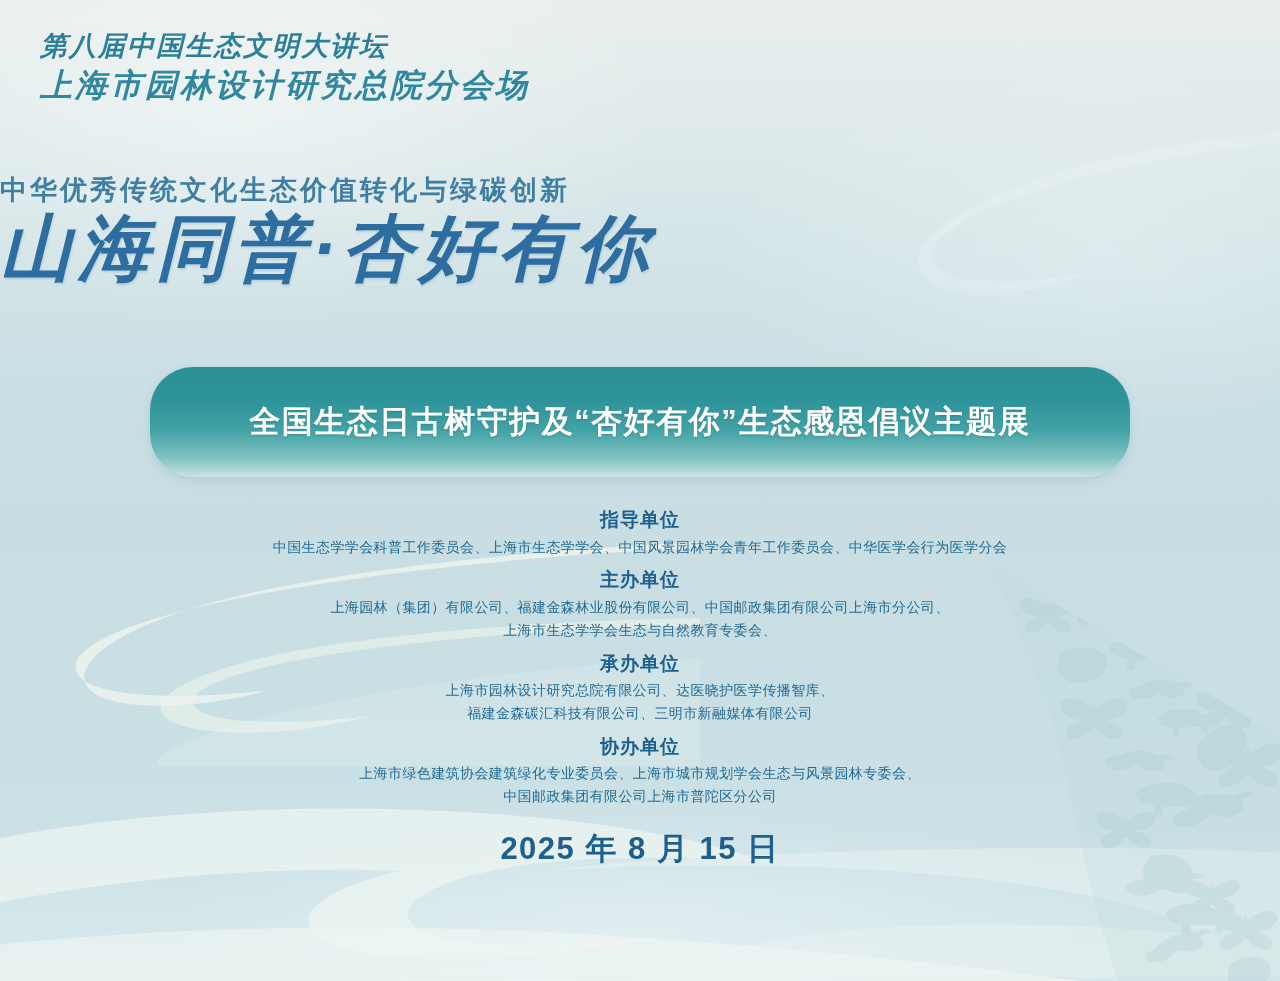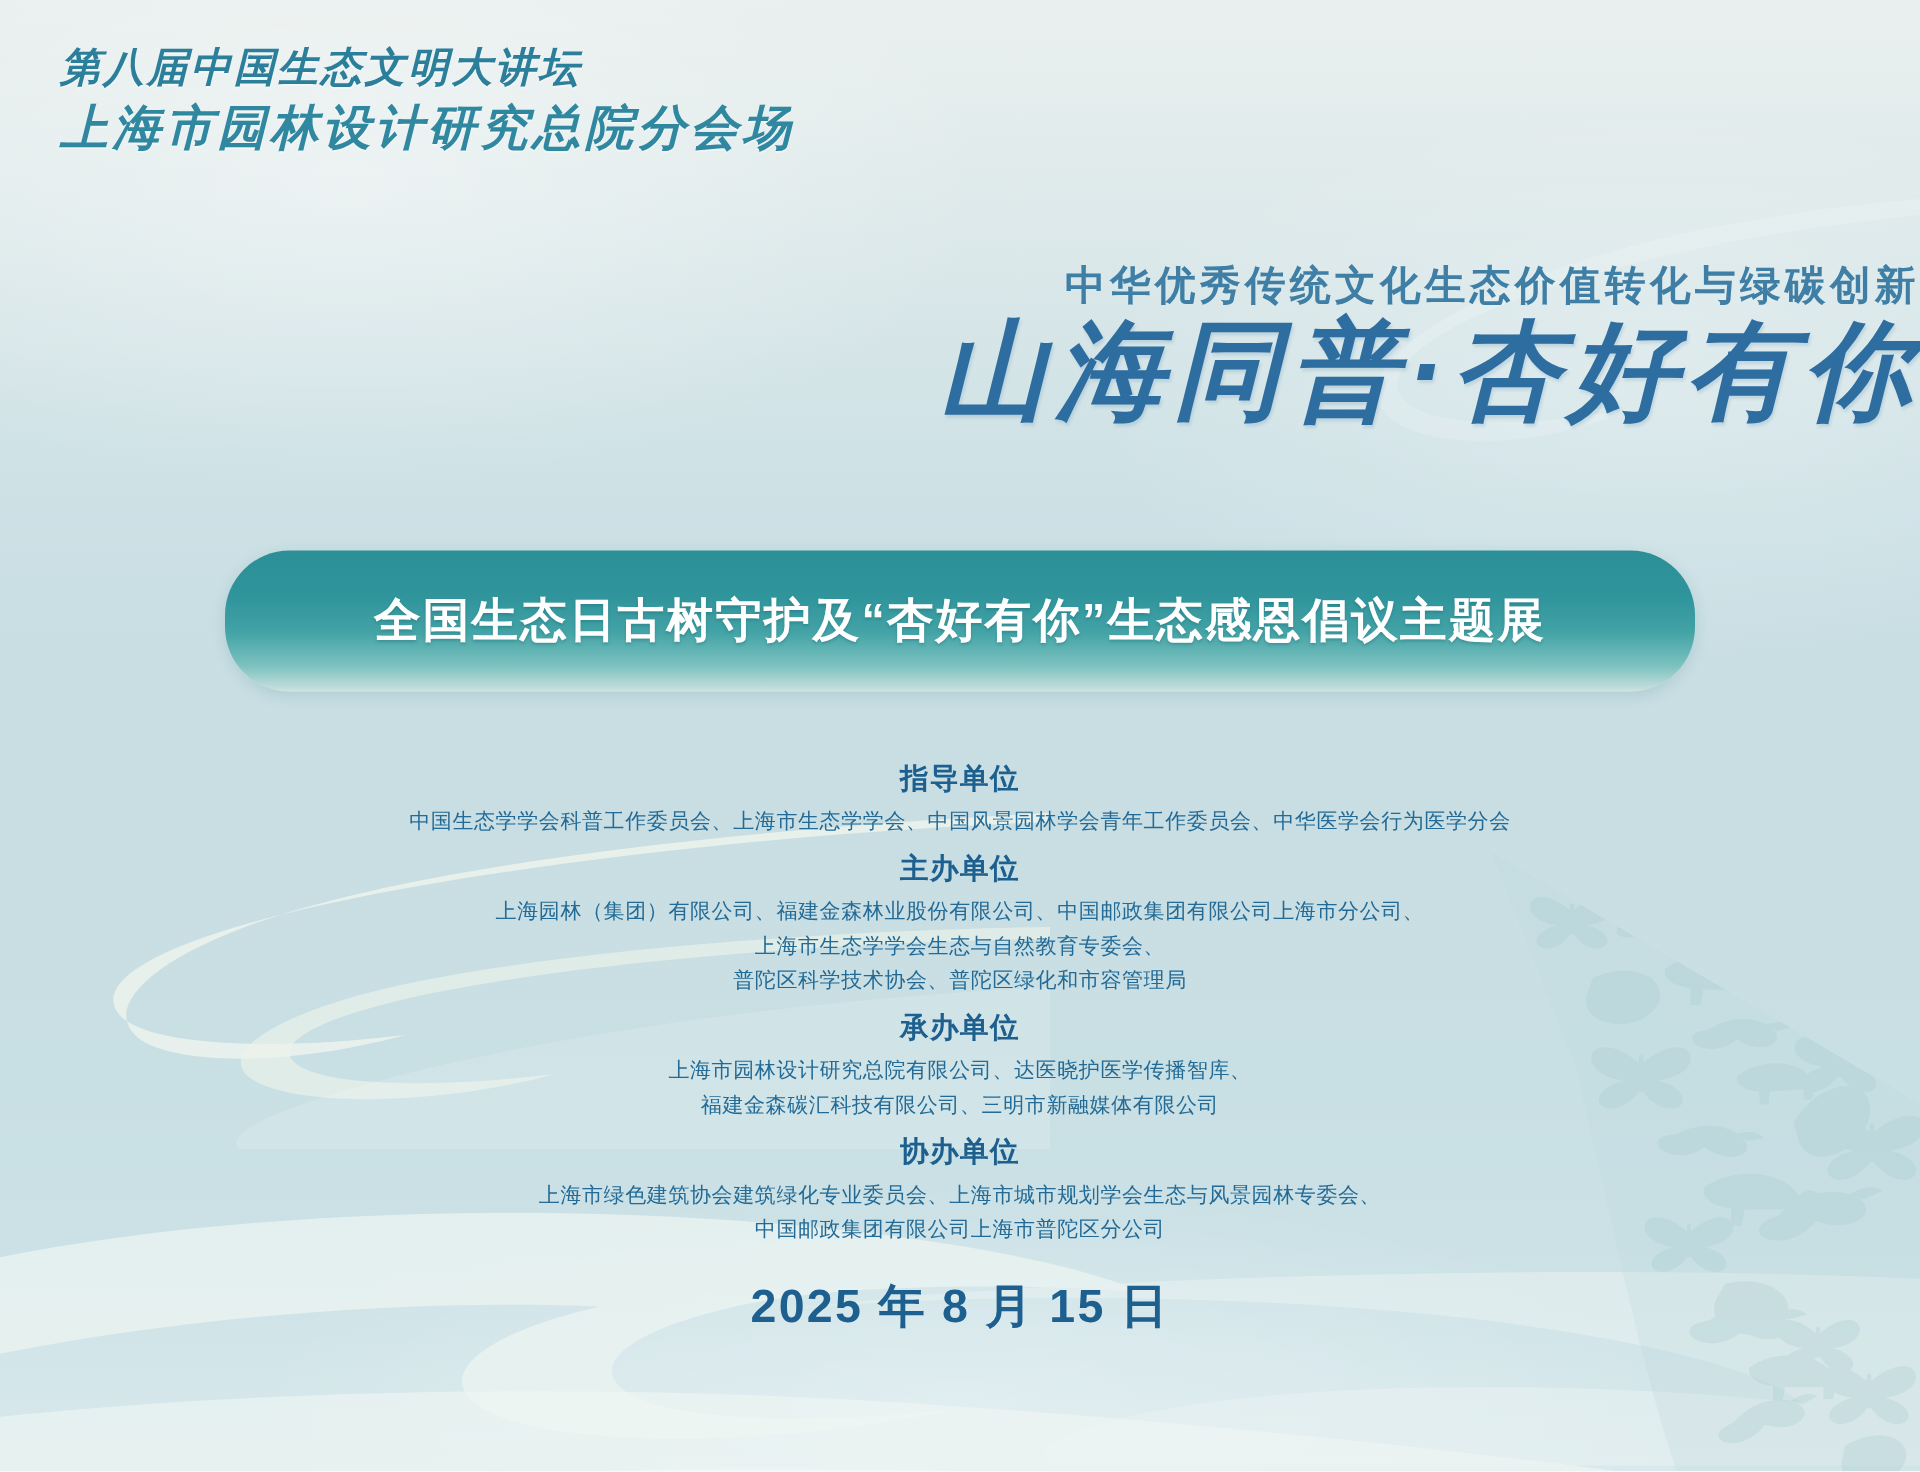--- a/index.html
+++ b/index.html
@@ -95,21 +95,21 @@
     margin-top: 3px;
     text-shadow: 0 1px 0 rgba(255,255,255,0.35);
   }
 
   
   .title-block {
     position: absolute;
     left: 0;
     right: 0;
     top: 172px;
-    text-align: right;
+    text-align: left;
   }
   .subtitle {
     font-family: "DejaVu Serif", "Liberation Serif", serif;
     font-size: 27px;
     font-weight: 700;
     letter-spacing: 3px;
     color: #3f7fa6;
     white-space: nowrap;
   }
   .main-title {
@@ -123,21 +123,21 @@
     white-space: nowrap;
     text-shadow: 1px 2px 2px rgba(46,109,159,0.16);
   }
 
   
   .banner {
     position: absolute;
     left: 150px;
     top: 367px;
     width: 980px;
-    height: 94px;
+    height: 110px;
     border-radius: 43px;
     display: flex;
     align-items: center;
     justify-content: center;
     background:
       linear-gradient(to bottom,
         #2c8f97 0%,
         #2f949b 32%,
         #43a3a6 58%,
         #7dc2c0 82%,
@@ -298,21 +298,20 @@
   <div class="credits">
     <div id="credit-groups">
         <div class="credit-group">
           <div class="credit-label">指导单位</div>
           <div class="credit-line">中国生态学学会科普工作委员会、上海市生态学学会、中国风景园林学会青年工作委员会、中华医学会行为医学分会</div>
         </div>
         <div class="credit-group">
           <div class="credit-label">主办单位</div>
           <div class="credit-line">上海园林（集团）有限公司、福建金森林业股份有限公司、中国邮政集团有限公司上海市分公司、</div>
           <div class="credit-line">上海市生态学学会生态与自然教育专委会、</div>
-          <div class="credit-line">普陀区科学技术协会、普陀区绿化和市容管理局</div>
         </div>
         <div class="credit-group">
           <div class="credit-label">承办单位</div>
           <div class="credit-line">上海市园林设计研究总院有限公司、达医晓护医学传播智库、</div>
           <div class="credit-line">福建金森碳汇科技有限公司、三明市新融媒体有限公司</div>
         </div>
         <div class="credit-group">
           <div class="credit-label">协办单位</div>
           <div class="credit-line">上海市绿色建筑协会建筑绿化专业委员会、上海市城市规划学会生态与风景园林专委会、</div>
           <div class="credit-line">中国邮政集团有限公司上海市普陀区分公司</div>

